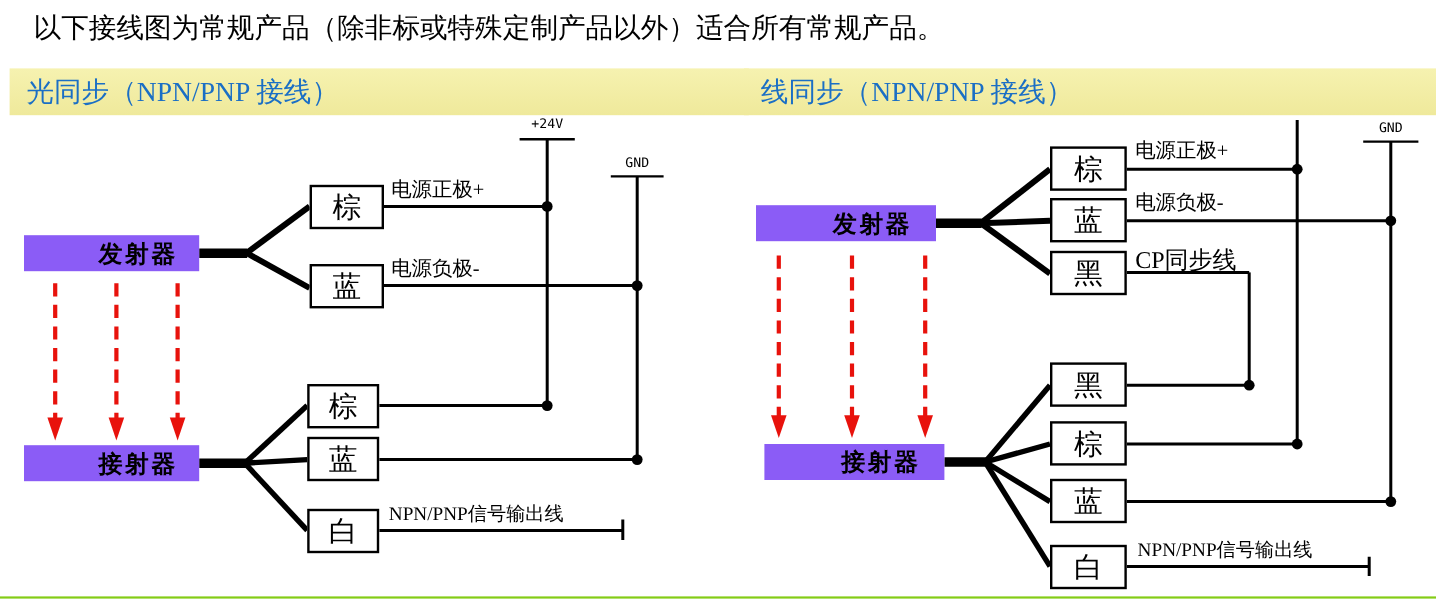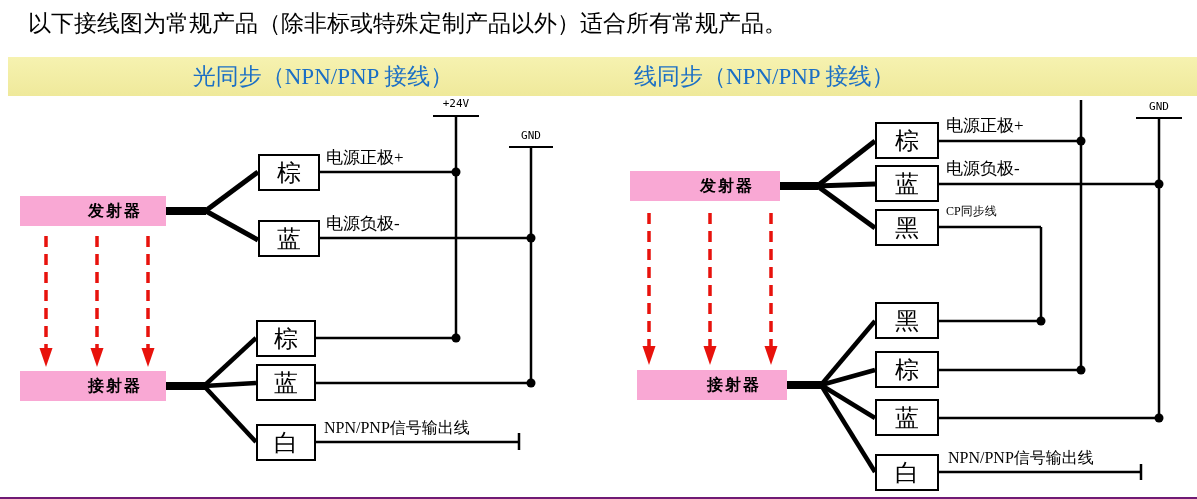--- a/index.html
+++ b/index.html
@@ -1,35 +1,35 @@
 <!DOCTYPE html>
 <html><head>
 <meta charset="utf-8">
 <style>
   * { margin:0; padding:0; box-sizing:border-box; }
   html,body { background:#ffffff; }
   .canvas {
     position:relative; width:1197px; height:499px; background:#fff;
     overflow:hidden; font-family:"Liberation Serif", serif; color:#000;
-    border-bottom:2px solid #701a75;
+    border-bottom:2px solid #84cc16;
   }
   .page-title {
     position:absolute; left:28px; top:8px; font-size:23px; white-space:nowrap;
   }
   .panel-header {
     position:absolute; top:57px; height:39px;
     background:linear-gradient(180deg,#f6f2b0,#efe99b);
     color:#1b6fc5; font-size:23px; line-height:39px; padding-left:14px;
     white-space:nowrap;
   }
-  .ph-left  { left:8px;   width:616px;text-align:center; }
+  .ph-left  { left:8px;   width:616px; }
   .ph-right { left:620px; width:636px; }
   .device {
-    position:absolute; background:#f9a8d4; color:#000; font-weight:bold;
-    font-size:16px; letter-spacing:2px;
+    position:absolute; background:#8b5cf6; color:#000; font-weight:bold;
+    font-size:20px; letter-spacing:2px;
     display:flex; align-items:center; justify-content:center;padding-left:44px;
   }
   .wirebox {
     position:absolute; background:#fff; border:2px solid #000; font-size:24px;
     display:flex; align-items:center; justify-content:center;
   }
   .wlabel {
     position:absolute; font-size:17px; white-space:nowrap;
   }
   .rail-label {
@@ -166,21 +166,21 @@
   <div class="device" style="left:630px; top:171px; width:150px; height:30px;">发射器</div>
   <div class="device" style="left:637px; top:370px; width:150px; height:30px;">接射器</div>
 
   <div class="wirebox" style="left:875px; top:122px; width:64px; height:37px;">棕</div>
   <div class="wlabel" style="left:946px; top:114px;">电源正极+</div>
 
   <div class="wirebox" style="left:875px; top:165px; width:64px; height:37px;">蓝</div>
   <div class="wlabel" style="left:946px; top:157px;">电源负极-</div>
 
   <div class="wirebox" style="left:875px; top:209px; width:64px; height:37px;">黑</div>
-  <div class="wlabel" style="left:946px; top:203px; font-size:12px;">CP同步线</div>
+  <div class="wlabel" style="left:946px; top:203px; font-size:20px;">CP同步线</div>
 
   <div class="wirebox" style="left:875px; top:302px; width:64px; height:37px;">黑</div>
   <div class="wirebox" style="left:875px; top:351px; width:64px; height:37px;">棕</div>
   <div class="wirebox" style="left:875px; top:399px; width:64px; height:37px;">蓝</div>
   <div class="wirebox" style="left:875px; top:454px; width:64px; height:37px;">白</div>
   <div class="wlabel" style="left:948px; top:448px; font-size:16px;">NPN/PNP信号输出线</div>
 
 </div>
 
 </body></html>

